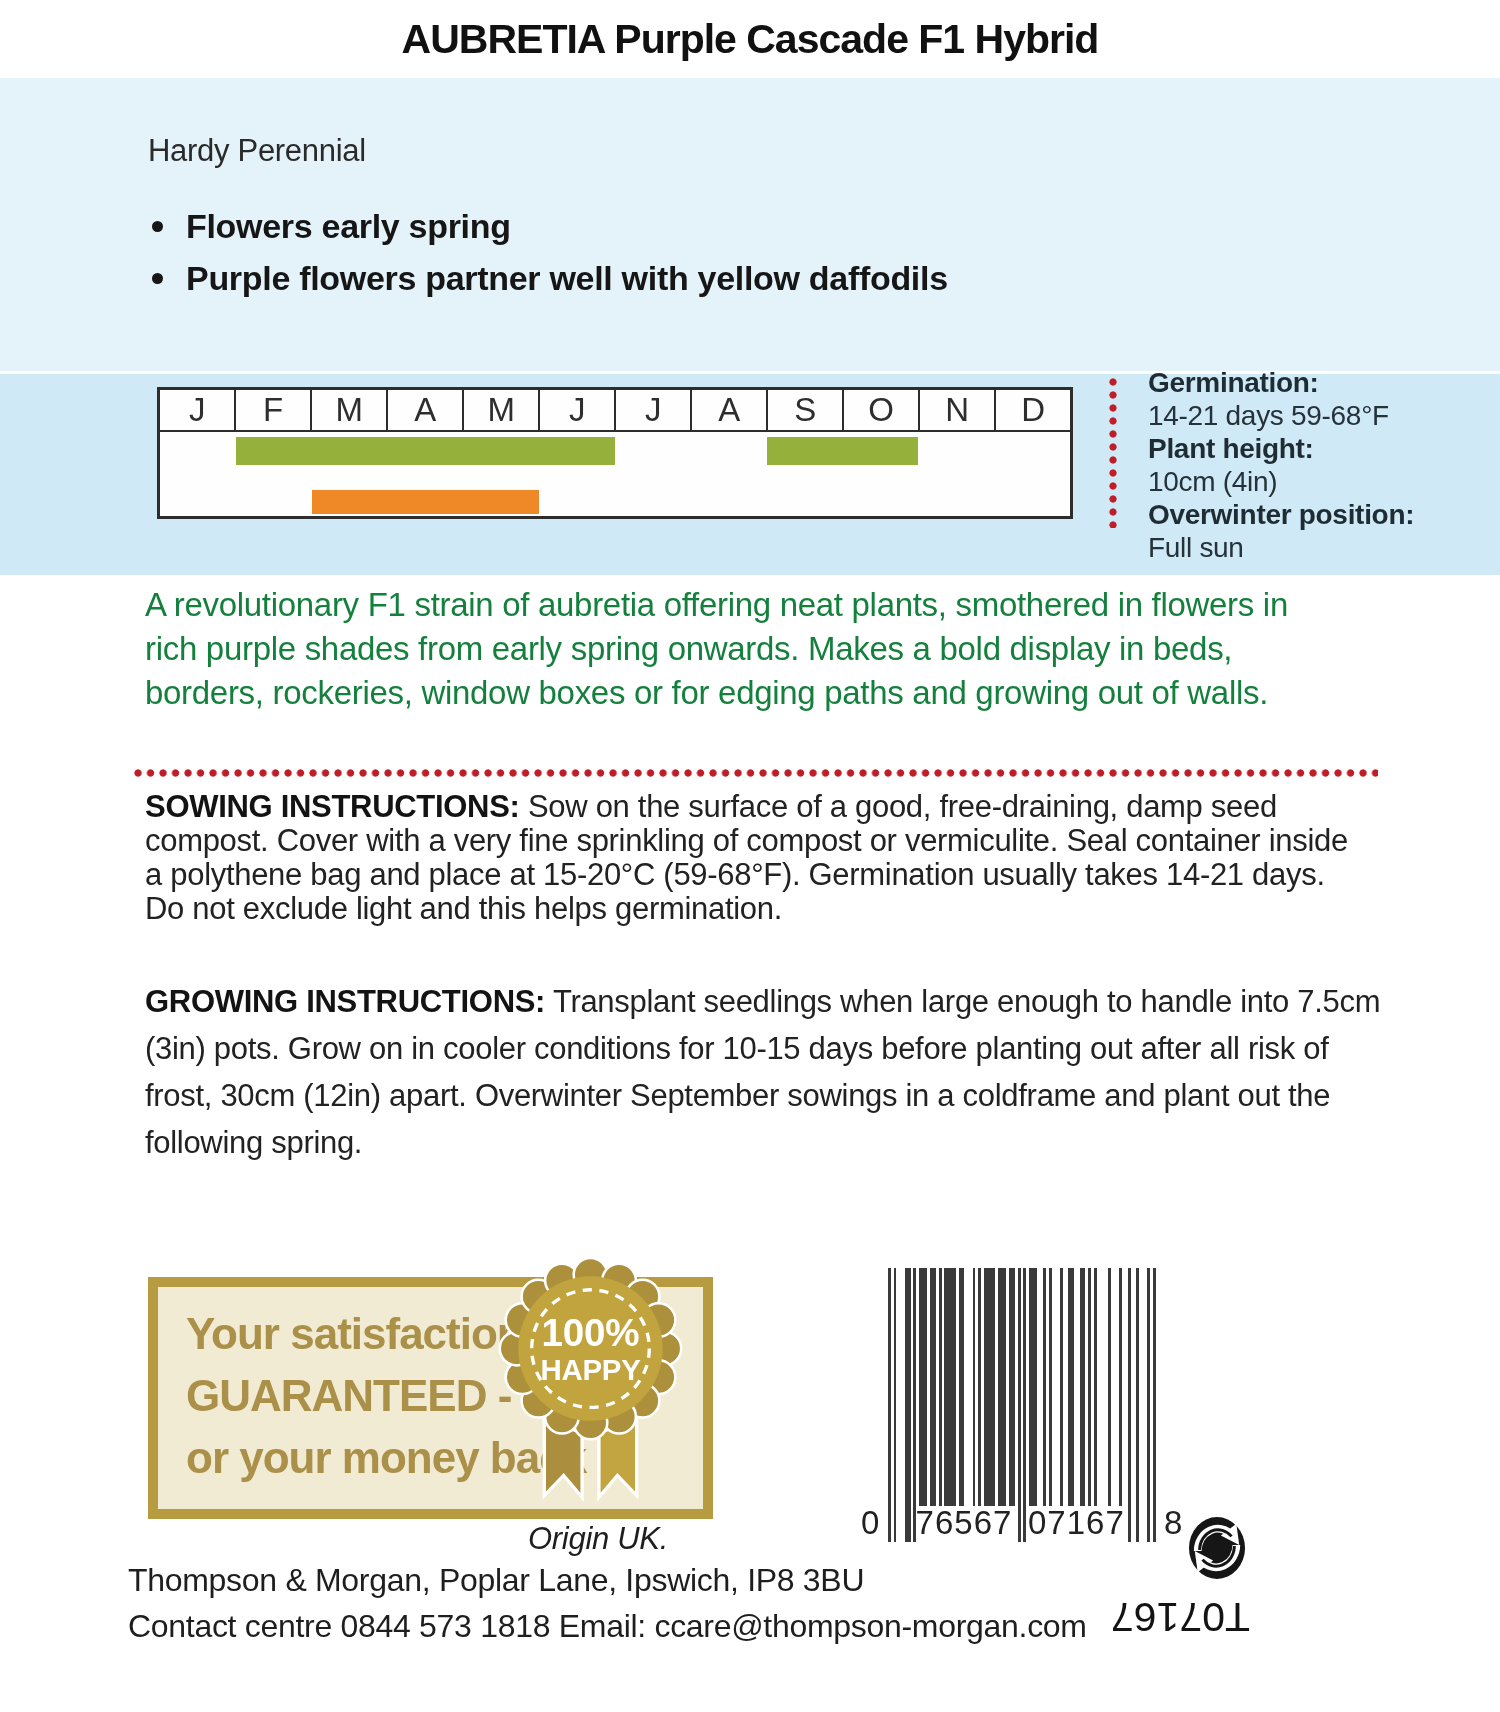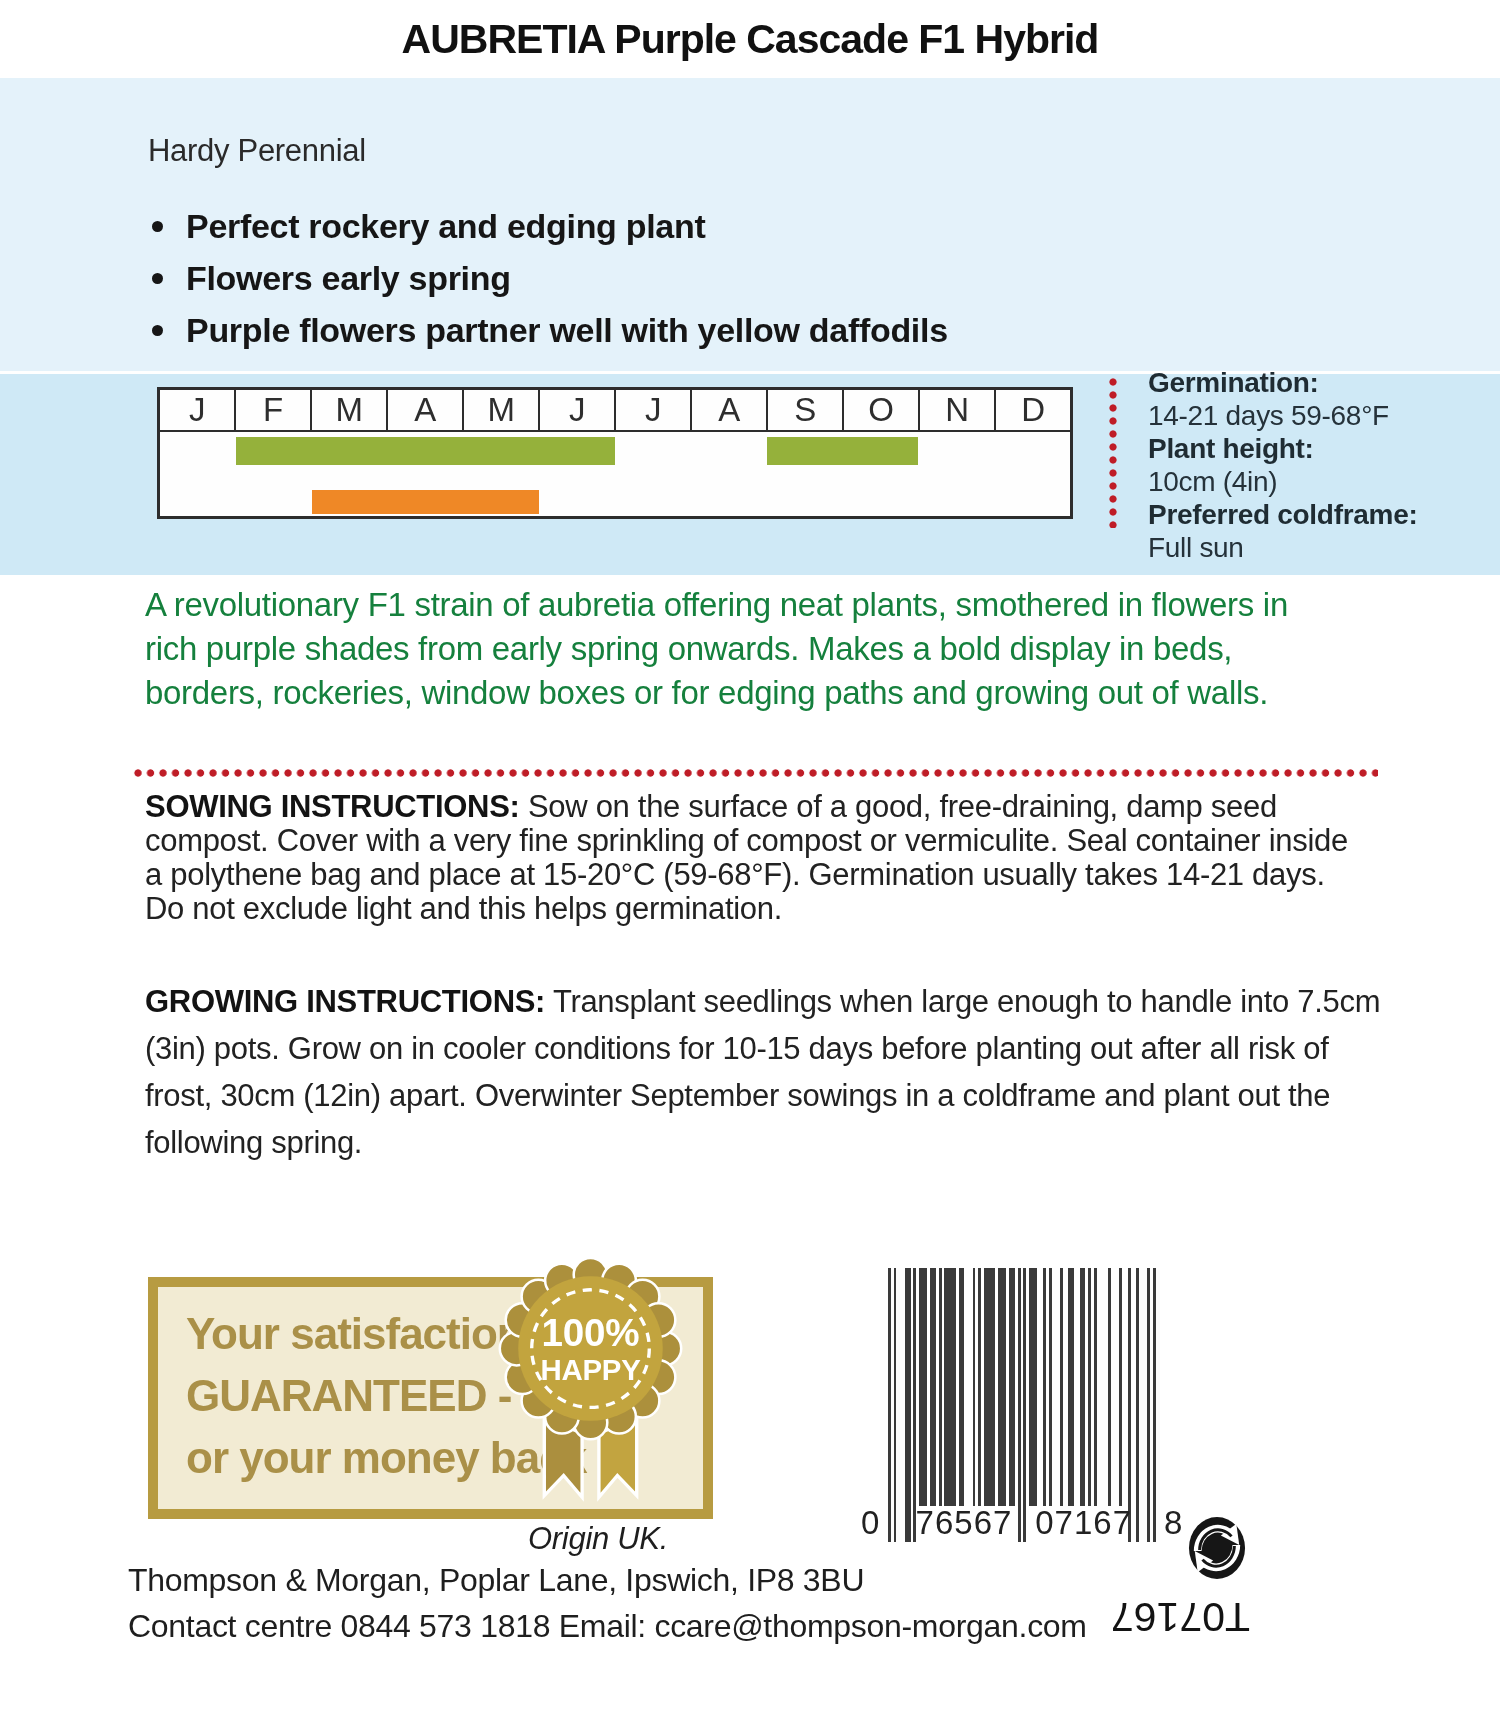--- a/index.html
+++ b/index.html
@@ -51,41 +51,37 @@
   
   .origin{top:1521px;left:148px;width:520px;text-align:right;font-style:italic;font-size:31px;color:#1e1e1e;}
   .address{top:1562px;left:128px;font-size:32px;color:#1e1e1e;}
   .contact{top:1608px;left:128px;font-size:32px;color:#1e1e1e;}
   
   .barcode{top:1268px;left:888px;width:268px;height:274px;}
   .bc-bar{position:absolute;top:0;background:#3a3a3a;}
   .bc-num{position:absolute;bottom:0;font-size:33px;color:#222;letter-spacing:1px;font-family:"Liberation Sans",sans-serif;}
   .bc-first{left:-27px;}
   .bc-left{left:24px;width:104px;text-align:center;}
-  .bc-right{left:140px;width:104px;text-align:right;}
+  .bc-right{left:140px;width:104px;text-align:left;}
   .bc-last{left:276px;}
   .greendot{top:1516px;left:1188px;}
   .pcode{top:1593px;left:1118px;width:132px;font-size:41px;color:#131313;transform:rotate(180deg);text-align:left;letter-spacing:0px;}
 </style>
 </head>
 <body>
 
 <div id="page">
 
   <div class="abs band1"></div>
   <div class="abs band2"></div>
 
   <div class="abs title">AUBRETIA Purple Cascade F1 Hybrid</div>
   <div class="abs hardy">Hardy Perennial</div>
 
   <div class="abs bullets">
-    <div class="bullet">
-        <span class="dot"></span>
-        <span>Perfect rockery and edging plant</span>
-      </div>
     <div class="bullet">
         <span class="dot"></span>
         <span>Flowers early spring</span>
       </div>
     <div class="bullet">
         <span class="dot"></span>
         <span>Purple flowers partner well with yellow daffodils</span>
       </div>
   </div>
 
@@ -112,21 +108,21 @@
   </div>
 
 
   <div class="abs vdots"></div>
 
   <div class="abs info">
     <div><b>Germination:</b></div>
     <div>14-21 days 59-68°F</div>
     <div><b>Plant height:</b></div>
     <div>10cm (4in)</div>
-    <div><b>Preferred coldframe:</b></div>
+    <div><b>Overwinter position:</b></div>
     <div>Full sun</div>
   </div>
 
   <div class="abs desc">A revolutionary F1 strain of aubretia offering neat plants, smothered in flowers in rich purple shades from early spring onwards. Makes a bold display in beds, borders, rockeries, window boxes or for edging paths and growing out of walls.</div>
 
   <div class="abs sep"></div>
 
   <div class="abs sow"><span class="lead">SOWING INSTRUCTIONS:</span> <span>Sow on the surface of a good, free-draining, damp seed compost. Cover with a very fine sprinkling of compost or vermiculite. Seal container inside a polythene bag and place at 15-20°C (59-68°F). Germination usually takes 14-21 days. Do not exclude light and this helps germination.</span></div>
 
   <div class="abs grow"><span class="lead">GROWING INSTRUCTIONS:</span> <span>Transplant seedlings when large enough to handle into 7.5cm (3in) pots. Grow on in cooler conditions for 10-15 days before planting out after all risk of frost, 30cm (12in) apart. Overwinter September sowings in a coldframe and plant out the following spring.</span></div>

